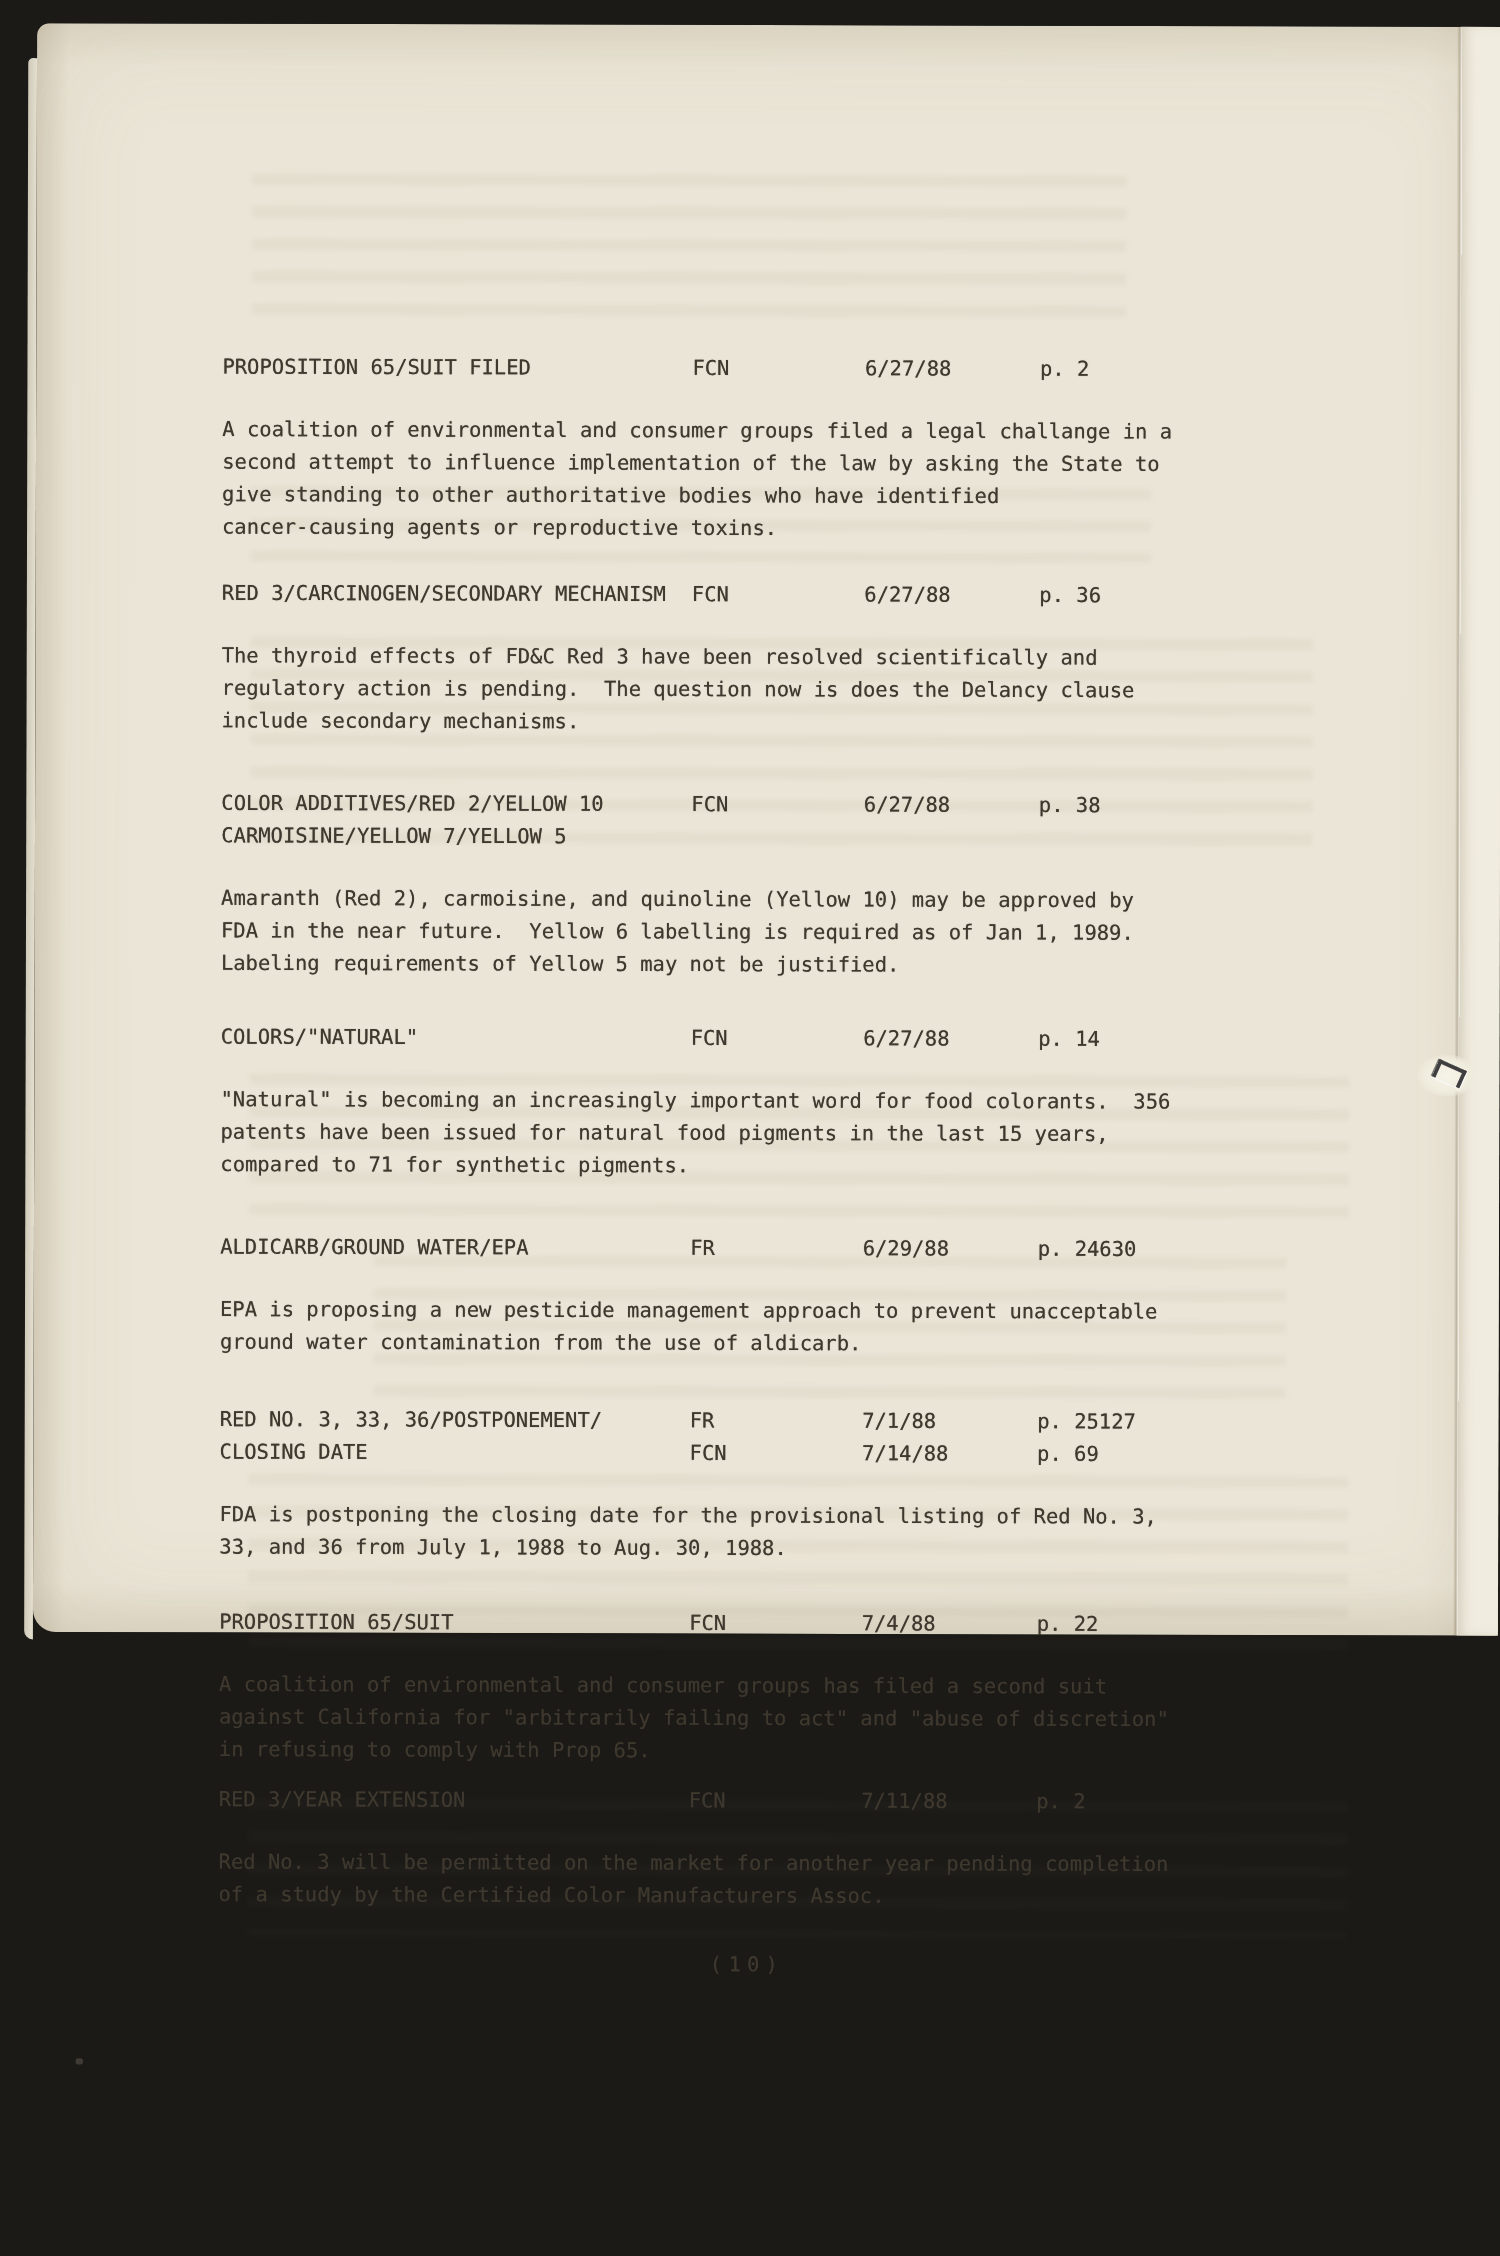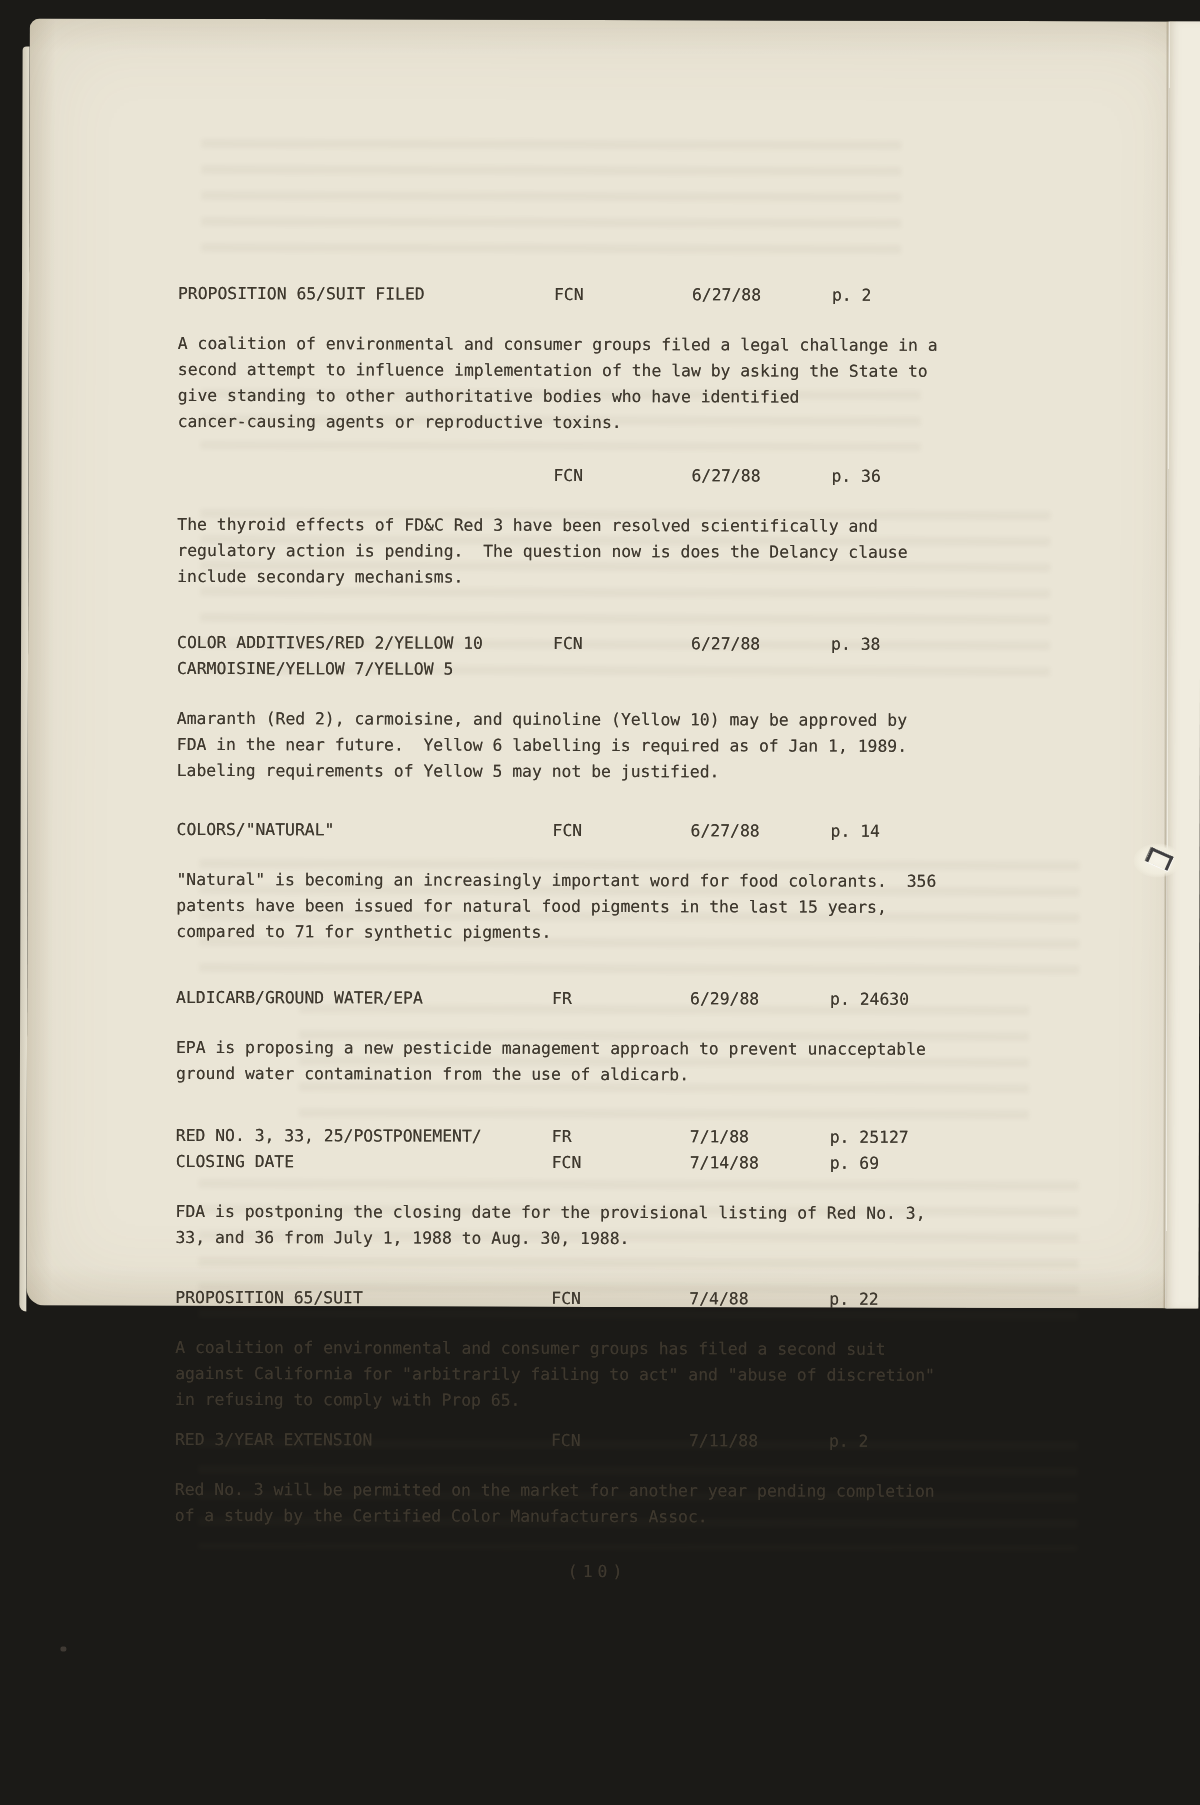--- a/index.html
+++ b/index.html
@@ -108,20 +108,21 @@
         <div class="body">
           <div class="bline">A coalition of environmental and consumer groups filed a legal challange in a</div>
           <div class="bline">second attempt to influence implementation of the law by asking the State to</div>
           <div class="bline">give standing to other authoritative bodies who have identified</div>
           <div class="bline">cancer-causing agents or reproductive toxins.</div>
         </div>
       </div>
 
       <div class="entry" style="top:463px">
         <div class="hline">
+          <span class="t">RED 3/CARCINOGEN/SECONDARY MECHANISM</span>
           <span class="s">FCN</span>
           <span class="d">6/27/88</span>
           <span class="p">p. 36</span>
         </div>
         <div class="body">
           <div class="bline">The thyroid effects of FD&amp;C Red 3 have been resolved scientifically and</div>
           <div class="bline">regulatory action is pending.  The question now is does the Delancy clause</div>
           <div class="bline">include secondary mechanisms.</div>
         </div>
       </div>
@@ -165,21 +166,21 @@
           <span class="p">p. 24630</span>
         </div>
         <div class="body">
           <div class="bline">EPA is proposing a new pesticide management approach to prevent unacceptable</div>
           <div class="bline">ground water contamination from the use of aldicarb.</div>
         </div>
       </div>
 
       <div class="entry" style="top:1124px">
         <div class="hline">
-          <span class="t">RED NO. 3, 33, 25/POSTPONEMENT/</span>
+          <span class="t">RED NO. 3, 33, 36/POSTPONEMENT/</span>
           <span class="s">FR</span>
           <span class="d">7/1/88</span>
           <span class="p">p. 25127</span>
         </div>
         <div class="hline">
           <span class="t">CLOSING DATE</span>
           <span class="s">FCN</span>
           <span class="d">7/14/88</span>
           <span class="p">p. 69</span>
         </div>

